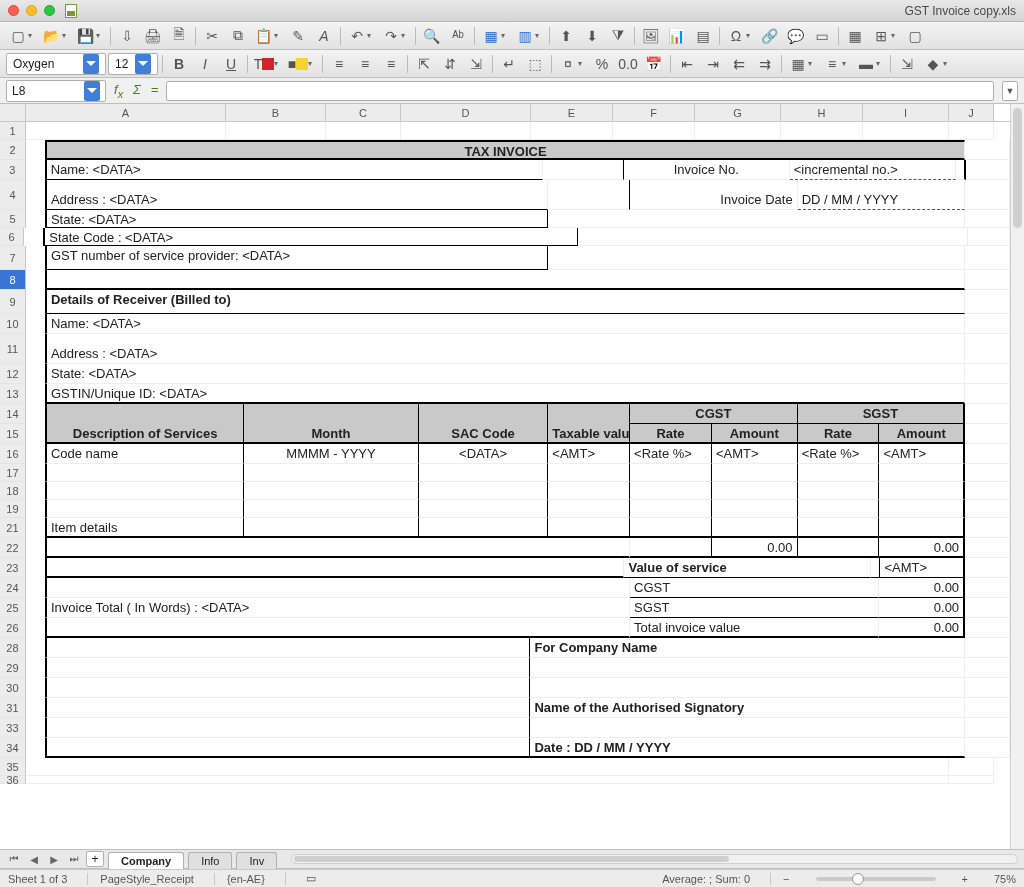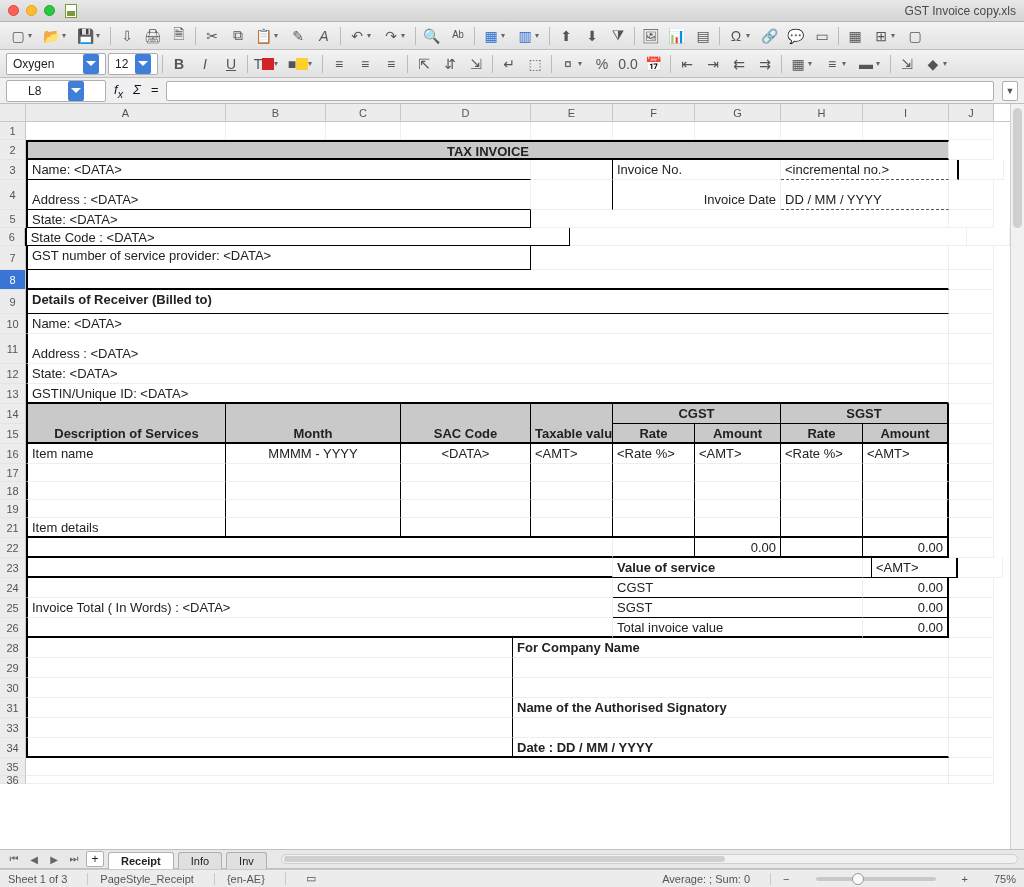--- a/index.html
+++ b/index.html
@@ -53,22 +53,22 @@
   }
   .font-name { width:100px; padding:0 6px;}
   .font-size { width:50px;  padding:0 6px;}
   .combo-btn { width:16px; height:20px; background:#3F7FD8; border-radius:2px; display:flex; align-items:center; justify-content:center; margin-left:auto;}
   .combo-btn::after{content:"";border-left:5px solid transparent;border-right:5px solid transparent;display:block;}
   .combo-btn.updn::after{border-top:5px solid white;}
   .namebox-row{
     height:26px; background:#F0F0F0; border-bottom:1px solid #BFBFBF;
     display:flex; align-items:center; padding:0 6px; gap:8px;
   }
-  .namebox{ width:100px; padding:0 21px; font-size:12px;}
-  .formula-glyphs{ display:flex; gap:10px; color:#0f172a; font-style:italic; font-size:13px;}
+  .namebox{ width:100px; padding:0 5px; font-size:12px;}
+  .formula-glyphs{ display:flex; gap:10px; color:#4d7c0f; font-style:italic; font-size:13px;}
   .formula-input{ flex:1; height:20px; background:#fff; border:1px solid #AFAFAF; border-radius:2px;}
   .fx-drop{ width:16px;height:20px;border:1px solid #AFAFAF;background:#fff;border-radius:2px;display:flex;align-items:center;justify-content:center;font-size:9px;color:#555;}
   
   .sw{width:12px;height:12px;display:inline-block;vertical-align:middle;}
   .col-red{background:#D1232A;}
   .col-yellow{background:#F9D230;}
   
   .sheet-wrap{
     position:absolute; top:104px; bottom:38px; left:0; right:0;
     background:#fff;
@@ -84,21 +84,21 @@
   .rowhdr{ width:26px; background:#ECECEC; border-right:1px solid #C7C7C7; border-bottom:1px solid #E4E4E4; text-align:center; font-size:11px; color:#555; display:flex; align-items:center; justify-content:center;}
   .rowhdr.sel{ background:#3875D7; color:#fff;}
   .body{ position:absolute; top:18px; bottom:0; left:0; right:14px; overflow:hidden; background:#fff;}
   .grow{ display:flex; }
   .cell{ border-right:1px solid #EEE; border-bottom:1px solid #EEE; padding:2px 4px; overflow:hidden; white-space:nowrap; font-size:13px;}
   .h16{height:18px;} .h20{height:20px;} .h24{height:24px;} .h30{height:30px;}
   
   .thick-b { border-bottom:2px solid #000 !important;}
   .thick-t { border-top:2px solid #000 !important;}
   .thick-r { border-right:2px solid #000 !important;}
-  .thick-l { border-left:2px solid #000 !important;}
+  .thick-l { border-left:2px solid #000 !important;margin-left:19px;}
   .thin-b  { border-bottom:1px solid #000 !important;}
   .thin-r  { border-right:1px solid #000 !important;}
   .greybg  { background:#C9C9C9;}
   .bold    { font-weight:bold;}
   .center  { text-align:center;}
   .right   { text-align:right;}
   .dash-u  { border-bottom:1px dashed #555;}
   
   .vscroll{ position:absolute; top:0; right:0; bottom:0; width:14px; background:#F1F1F1; border-left:1px solid #D0D0D0;}
   .vthumb { position:absolute; left:2px; right:2px; top:4px; height:120px; background:#CFCFCF; border-radius:5px;}
@@ -297,21 +297,21 @@
     <div class="grow h20">
       <div class="rowhdr">2</div>
       <div class="cell greybg bold center thick-l thick-t thick-b" style="width:923px">TAX INVOICE</div>
       <div class="cell cJ"></div>
     </div>
 
     <div class="grow h20">
       <div class="rowhdr">3</div>
       <div class="cell thick-l thin-b" style="width:505px">Name: &lt;DATA&gt;</div>
       <div class="cell thin-r cE"></div>
-      <div class="cell" style="width:168px;text-align:left">Invoice No.</div>
+      <div class="cell" style="width:168px;text-align:center">Invoice No.</div>
       <div class="cell dash-u" style="width:168px">&lt;incremental no.&gt;</div>
       <div class="cell cJ thick-r" style="border-right:2px solid #000;width:0"></div>
         <div class="cell cJ"></div>
     </div>
 
     <div class="grow h30">
       <div class="rowhdr">4</div>
       <div class="cell thick-l thin-b" style="width:505px; display:flex; align-items:flex-end;">
           <span>Address : &lt;DATA&gt;</span>
         </div>
@@ -399,21 +399,21 @@
       <div class="cell greybg bold center thin-r thick-b cE">Taxable value</div>
       <div class="cell greybg bold center thin-r thick-b cF">Rate</div>
       <div class="cell greybg bold center thin-r thick-b cG">Amount</div>
       <div class="cell greybg bold center thin-r thick-b cH">Rate</div>
       <div class="cell greybg bold center thick-r thick-b cI">Amount</div>
       <div class="cell cJ"></div>
     </div>
 
     <div class="grow h20">
       <div class="rowhdr">16</div>
-      <div class="cell thick-l thin-r cA">Item name</div>
+      <div class="cell thick-l thin-r cA">Code name</div>
       <div class="cell center thin-r" style="width:175px">MMMM  -  YYYY</div>
       <div class="cell center thin-r cD">&lt;DATA&gt;</div>
       <div class="cell thin-r cE">&lt;AMT&gt;</div>
       <div class="cell thin-r cF">&lt;Rate %&gt;</div>
       <div class="cell thin-r cG">&lt;AMT&gt;</div>
       <div class="cell thin-r cH">&lt;Rate %&gt;</div>
       <div class="cell thick-r cI">&lt;AMT&gt;</div>
       <div class="cell cJ"></div>
     </div>
 
@@ -569,21 +569,21 @@
     <div class="vthumb"></div>
   </div>
 </div>
 
 <div class="tabs-row">
   <div class="tab-nav">⏮</div>
   <div class="tab-nav">◀</div>
   <div class="tab-nav">▶</div>
   <div class="tab-nav">⏭</div>
   <div class="tab-add">+</div>
-  <div class="sheet-tab active">Receipt</div>
+  <div class="sheet-tab active">Company</div>
   <div class="sheet-tab">Info</div>
   <div class="sheet-tab">Inv</div>
   <div class="hscroll-track">
     <div class="hscroll-thumb"></div>
   </div>
 </div>
 
 <div class="status">
   <span>Sheet 1 of 3</span>
   <span class="seg">PageStyle_Receipt</span>

